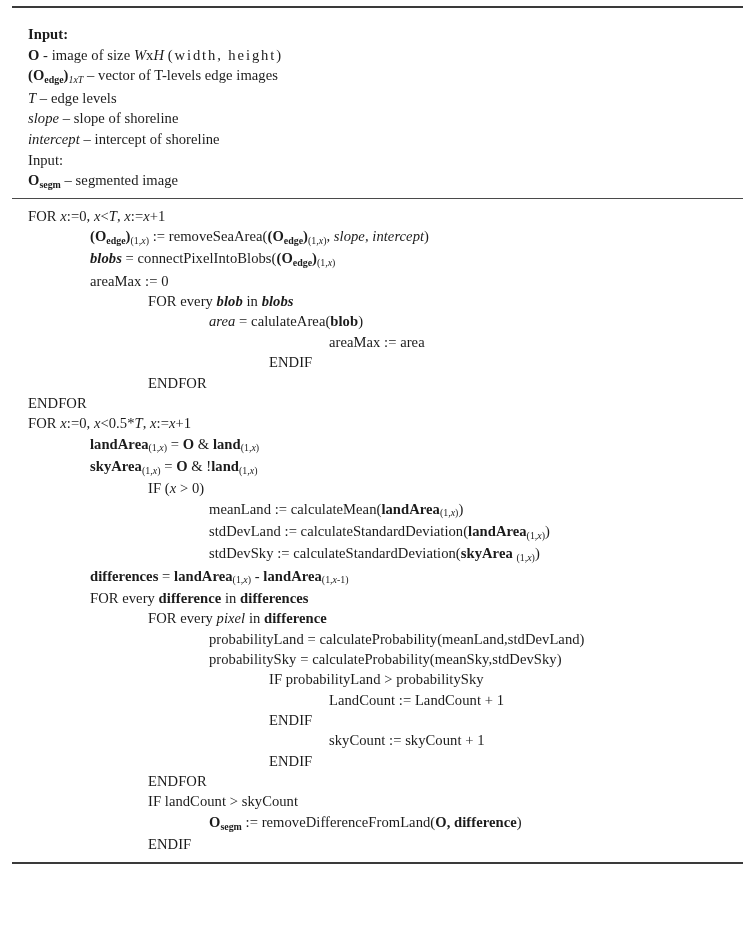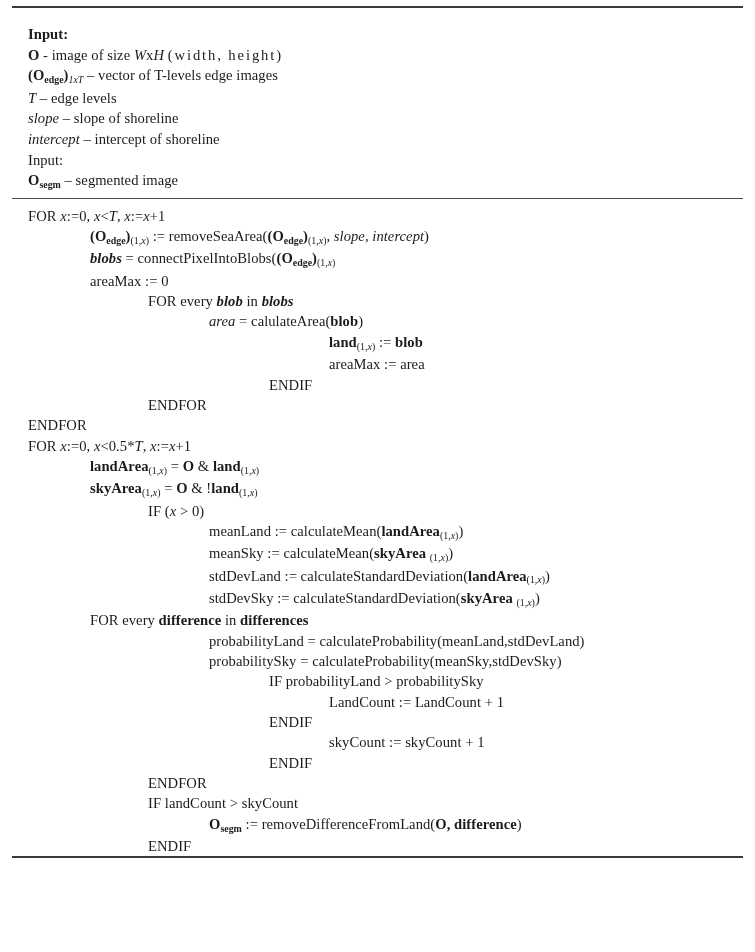--- a/index.html
+++ b/index.html
@@ -33,21 +33,21 @@
   }
   .rule-bottom {
     border-top: 2.2px solid #3a3a3a;
     width: 100%;
     height: 0;
   }
   .header-block {
     padding: 16px 0 5px 4px;
   }
   .body-block {
-    padding: 7px 0 0 4px;
+    padding: 7px 0 8px 4px;
   }
   .line {
     font-size: 14.6px;
     line-height: 20.35px;
     white-space: pre;
     letter-spacing: 0.05px;
   }
   .header-block .line {
     line-height: 20.6px;
   }
@@ -109,49 +109,49 @@
 
     <div class="line in1"><span class="bi">blobs</span> = connectPixelIntoBlobs(<span class="b">(O<sub>edge</sub>)</span><sub>(1,<span class="i">x</span>)</sub></div>
 
     <div class="line in1">areaMax := 0</div>
 
     <div class="line in2">FOR every <span class="bi">blob</span> in <span class="bi">blobs</span></div>
 
     <div class="line in3"><span class="i">area</span> = calulateArea(<span class="b">blob</span>)</div>
 
 
-    <div class="line in5"><span class="b">land</span><sub>(1,<span class="i">x</span>)</sub> := <span class="b">blob</span></div>
 
     <div class="line in5">areaMax := area</div>
 
     <div class="line in4">ENDIF</div>
 
     <div class="line in2">ENDFOR</div>
 
     <div class="line in0">ENDFOR</div>
 
     <div class="line in0">FOR <span class="i">x</span>:=0, <span class="i">x</span>&lt;0.5*<span class="i">T</span>, <span class="i">x</span>:=<span class="i">x</span>+1</div>
 
     <div class="line in1"><span class="b">landArea</span><sub>(1,<span class="i">x</span>)</sub> = <span class="b">O</span> &amp; <span class="b">land</span><sub>(1,<span class="i">x</span>)</sub></div>
 
     <div class="line in1"><span class="b">skyArea</span><sub>(1,<span class="i">x</span>)</sub> = <span class="b">O</span> &amp; !<span class="b">land</span><sub>(1,<span class="i">x</span>)</sub></div>
 
     <div class="line in2">IF (<span class="i">x</span> &gt; 0)</div>
 
     <div class="line in3">meanLand := calculateMean(<span class="b">landArea</span><sub>(1,<span class="i">x</span>)</sub>)</div>
 
-    <div class="line in3">meanSky := calculateMean(<span class="b">skyArea</span> <sub>(1,<span class="i">x</span>)</sub>)</div>
 
     <div class="line in3">stdDevLand := calculateStandardDeviation(<span class="b">landArea</span><sub>(1,<span class="i">x</span>)</sub>)</div>
 
     <div class="line in3">stdDevSky := calculateStandardDeviation(<span class="b">skyArea</span> <sub>(1,<span class="i">x</span>)</sub>)</div>
 
+    <div class="line in1"><span class="b">differences</span> = <span class="b">landArea</span><sub>(1,<span class="i">x</span>)</sub> - <span class="b">landArea</span><sub>(1,<span class="i">x</span>-1)</sub></div>
 
     <div class="line in1">FOR every <span class="b">difference</span> in <span class="b">differences</span></div>
 
+    <div class="line in2">FOR every <span class="i">pixel</span> in <span class="b">difference</span></div>
 
     <div class="line in3">probabilityLand = calculateProbability(meanLand,stdDevLand)</div>
 
     <div class="line in3">probabilitySky = calculateProbability(meanSky,stdDevSky)</div>
 
     <div class="line in4">IF probabilityLand &gt; probabilitySky</div>
 
     <div class="line in5">LandCount := LandCount + 1</div>
 
     <div class="line in4">ENDIF</div>

